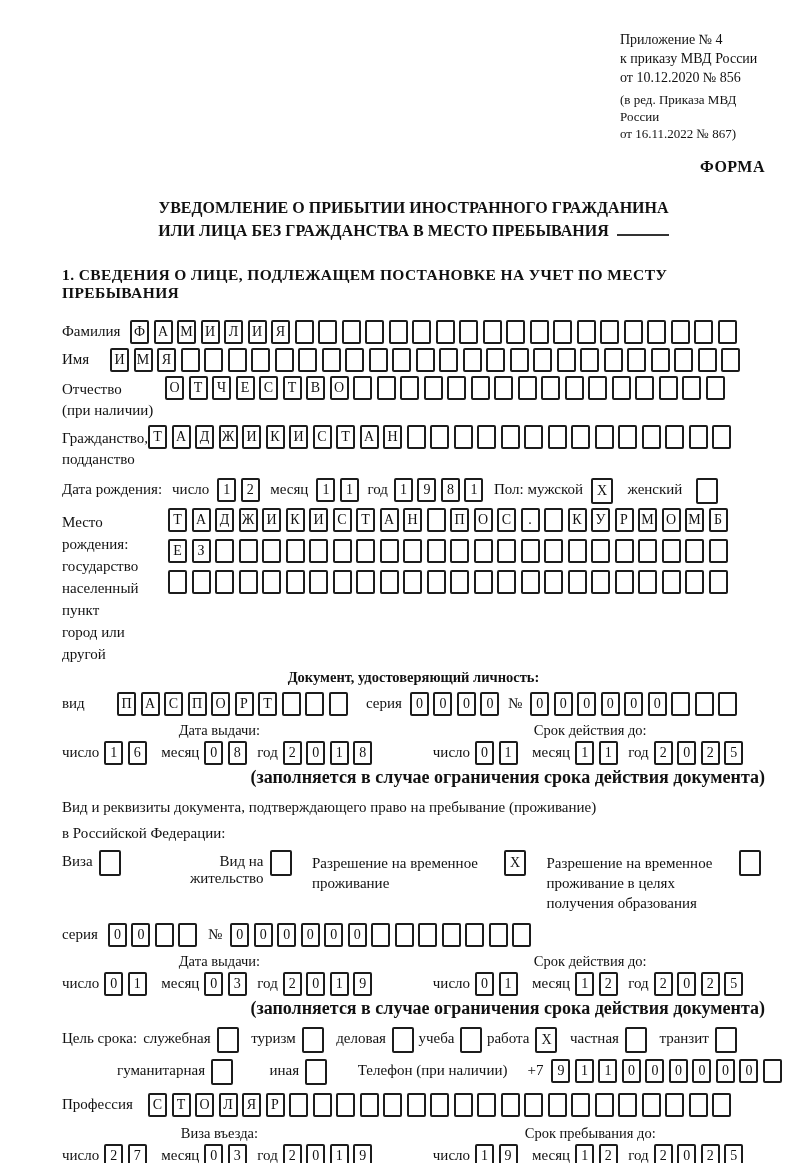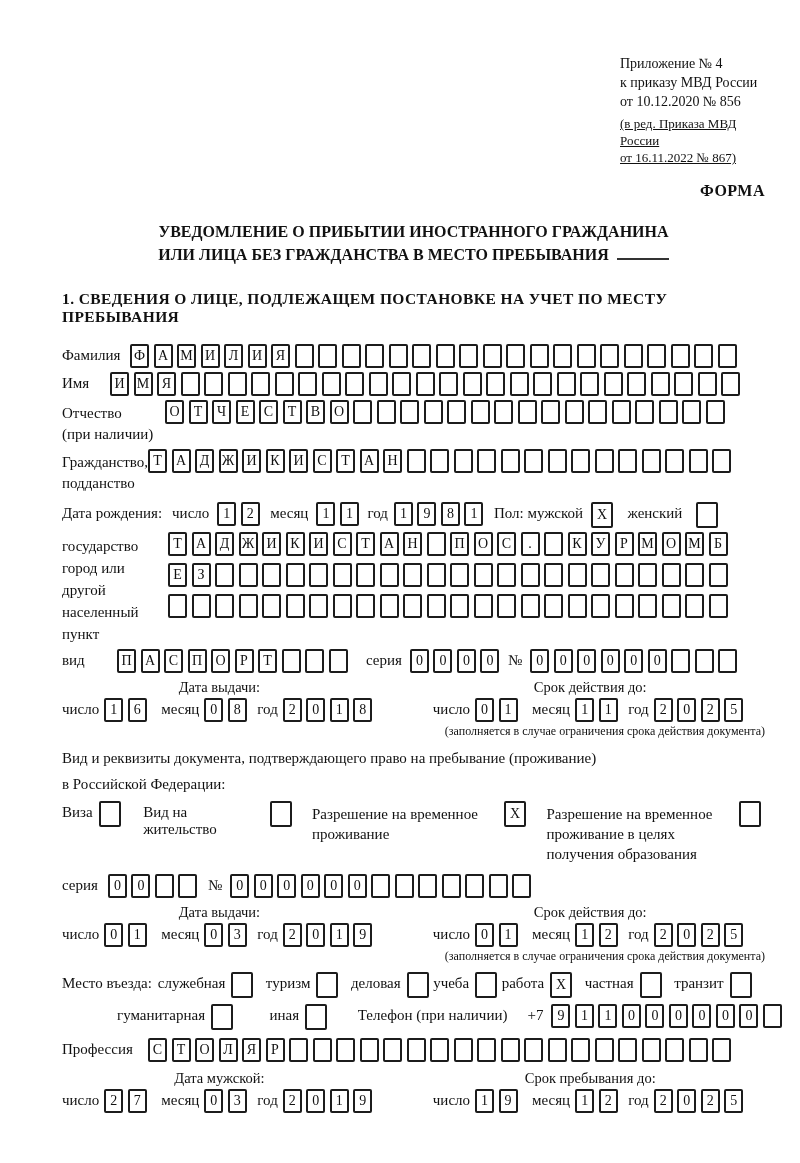--- a/index.html
+++ b/index.html
@@ -20,44 +20,44 @@
     line-height: 20px; font-size: 14px; vertical-align: top;
     background: #fff; flex: 0 0 auto;
   }
   .cb .cell { width: 22px; height: 26px; line-height: 22px; }
   .cellrow { display: inline-flex; flex-wrap: nowrap; }
 
   .frow { display: flex; align-items: flex-start; margin-bottom: 4px; }
   .flabel { flex: 0 0 auto; padding-top: 3px; }
   .lbl2 { line-height: 21px; padding-top: 3px; }
 
-  .hdr-block { margin-left: 558px; font-size: 14px; line-height: 19px; margin-top: 24px; }
-  .hdr-block .small { font-size: 13px; line-height: 17px; text-decoration: underline; }
+  .hdr-block { margin-left: 558px; font-size: 14px; line-height: 19px; }
+  .hdr-block .small { font-size: 13px; line-height: 17px; }
   .hdr-block .gap { height: 4px; }
   .forma { text-align: right; font-weight: bold; font-size: 16px; margin-top: 16px; letter-spacing: 0.5px; }
 
   .title { text-align: center; font-weight: bold; font-size: 16px; margin-top: 20px; line-height: 23px; }
   .title .uline { display: inline-block; width: 52px; border-bottom: 2px solid #333; margin-left: 8px; }
 
   .section-h { font-weight: bold; font-size: 15.5px; margin-top: 24px; margin-bottom: 18px; letter-spacing: 0.4px; }
 
   .center-bold { text-align: center; font-weight: bold; font-size: 14.5px; margin: 2px 0 6px 0; }
 
   .dates-row { display: flex; margin-bottom: 2px; }
   .date-block { }
   .date-header { text-align: center; font-size: 14.5px; margin-bottom: 2px; }
   .date-line { display: flex; align-items: flex-start; }
   .date-line .t { padding-top: 3px; margin-right: 5px; }
 
-  .note-right { text-align: right; font-size: 12px; margin: 1px 0 8px 0; }
+  .note-right { text-align: right; font-size: 18px; margin: 1px 0 8px 0; font-weight: bold; }
 
   .plain { font-size: 15px; line-height: 22px; }
 
   .opt { display: flex; align-items: flex-start; }
-  .opt .olabel { padding-top: 3px; margin-right: 6px; }
+  .opt .olabel { padding-top: 3px; margin-right: 6px; text-align: right; }
   .opt .center { padding-top: 3px; line-height: 20px; }
 
   .bp-rows .frow { margin-bottom: 7px; }
 
   .t { white-space: nowrap; }
 </style>
 </head>
 <body>
 
 <div class="page">
@@ -235,23 +235,24 @@
         <span class="cell">X</span>
       </div>
     <div class="flabel" style="margin:0 14px 0 10px">женский</div>
     <div class="cellrow cb">
         <span class="cell"></span>
       </div>
   </div>
 
   <div class="frow" style="margin-top:4px">
     <div class="flabel" style="width:106px; line-height:22px">
+      <div>Место рождения:</div>
       <div>государство</div>
+      <div>населенный пункт</div>
       <div>город или другой</div>
-      <div>населенный пункт</div>
     </div>
     <div class="bp-rows">
       <div class="frow">
           <div class="cellrow">
             <span class="cell">Т</span>
             <span class="cell">А</span>
             <span class="cell">Д</span>
             <span class="cell">Ж</span>
             <span class="cell">И</span>
             <span class="cell">К</span>
@@ -327,20 +328,21 @@
             <span class="cell"></span>
             <span class="cell"></span>
             <span class="cell"></span>
             <span class="cell"></span>
             <span class="cell"></span>
           </div>
         </div>
     </div>
   </div>
 
+  <div class="center-bold">Документ, удостоверяющий личность:</div>
 
   <div class="frow">
     <div class="flabel" style="width:55px">вид</div>
     <div class="cellrow">
         <span class="cell">П</span>
         <span class="cell">А</span>
         <span class="cell">С</span>
         <span class="cell">П</span>
         <span class="cell">О</span>
         <span class="cell">Р</span>
@@ -523,21 +525,21 @@
             <span class="cell">0</span>
             <span class="cell">2</span>
             <span class="cell">5</span>
           </span>
       </div>
     </div>
   </div>
   <div class="note-right">(заполняется в случае ограничения срока действия документа)</div>
 
   <div class="frow" style="margin-top:4px">
-    <div class="flabel" style="margin-right:6px">Место въезда:</div>
+    <div class="flabel" style="margin-right:6px">Цель срока:</div>
     <div class="opt">
         <span class="olabel">служебная</span>
         <span class="cellrow cb">
           <span class="cell"></span>
         </span>
       </div>
     <div class="opt" style="margin-left:8px">
         <span class="olabel">туризм</span>
         <span class="cellrow cb">
           <span class="cell"></span>
@@ -630,21 +632,21 @@
         <span class="cell"></span>
         <span class="cell"></span>
         <span class="cell"></span>
         <span class="cell"></span>
         <span class="cell"></span>
       </div>
   </div>
 
   <div class="dates-row" style="margin-top:8px">
     <div class="date-block">
-      <div class="date-header">Дата мужской:</div>
+      <div class="date-header">Виза въезда:</div>
       <div class="date-line">
         <span class="t">число</span>
         <span class="cellrow">
             <span class="cell">2</span>
             <span class="cell">7</span>
           </span>
         <span class="t" style="margin-left:10px">месяц</span>
         <span class="cellrow">
             <span class="cell">0</span>
             <span class="cell">3</span>

